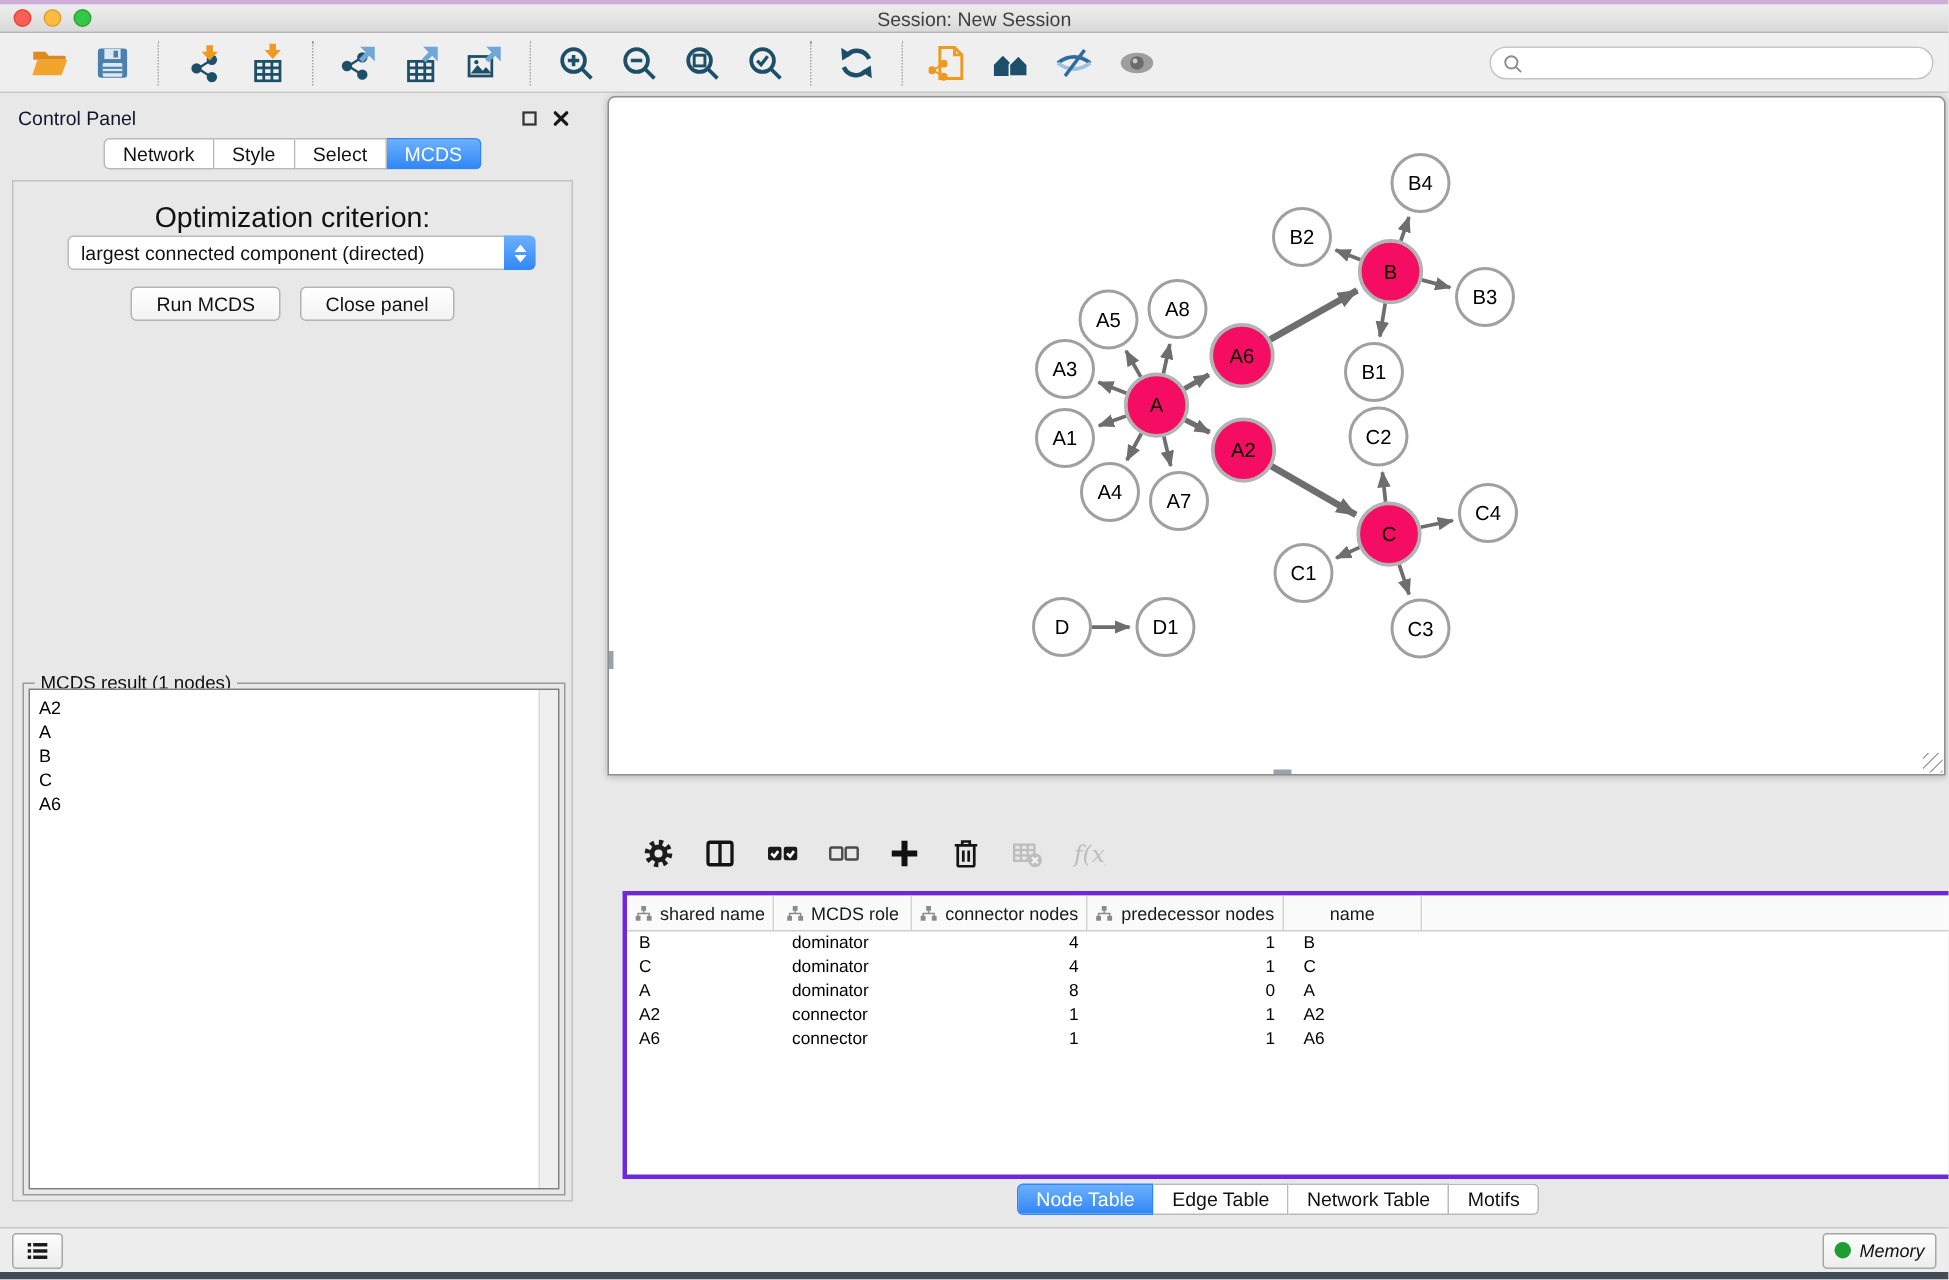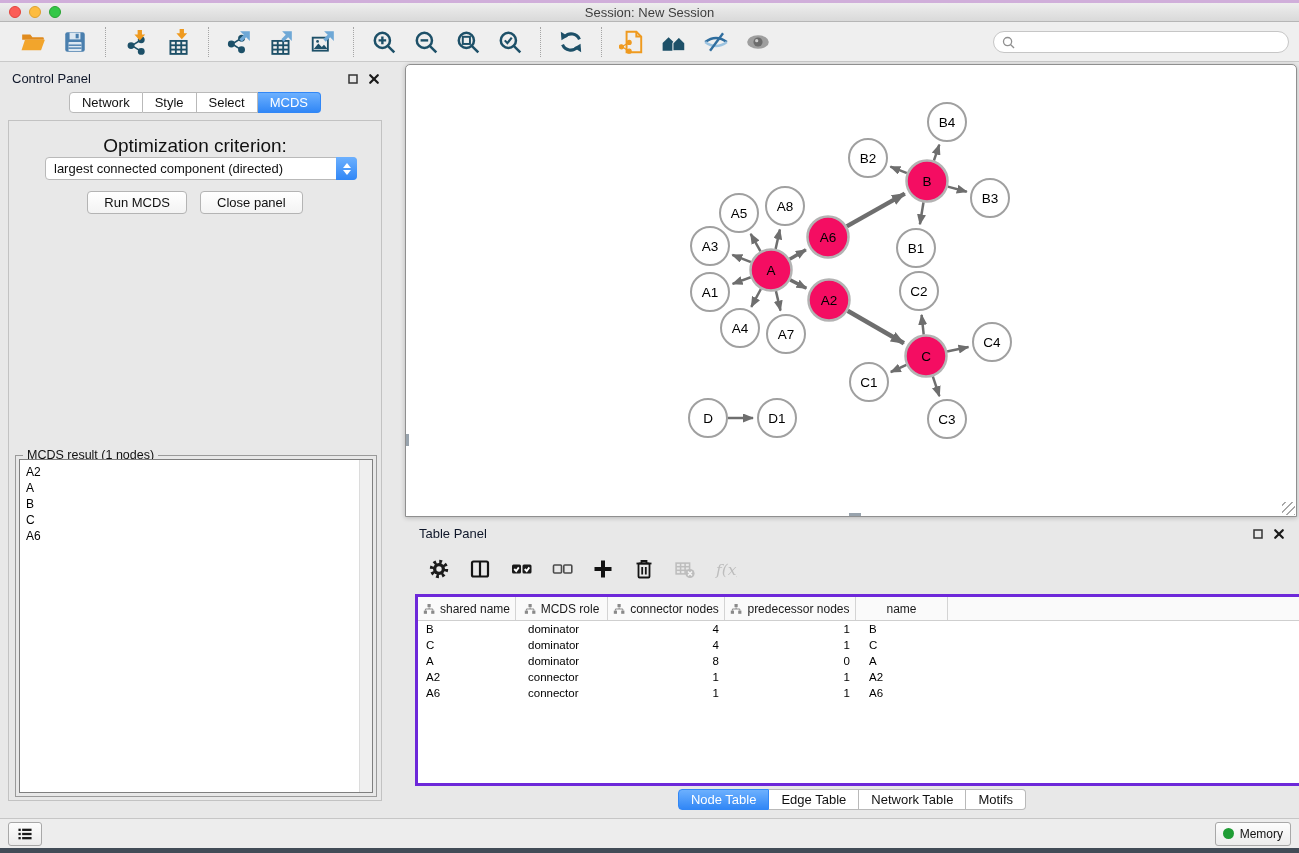--- a/index.html
+++ b/index.html
@@ -91,21 +91,21 @@
     border-right:1px solid #d4d4d4; height:100%; }
   .th-cell svg { width:12px; height:12px; flex:none; }
   .td-row { display:flex; height:16px; align-items:center; }
   .td-cell { flex:none; font-size:11.5px; color:#000; white-space:nowrap; overflow:hidden; }
   .tp-tabs { position:absolute; left:0; top:269px; width:100%; display:flex; justify-content:center; }
 
   
   .statusbar { position:absolute; left:0; top:818px; width:1299px; height:30px; background:#ededed;
     border-top:1px solid #c6c6c6; display:flex; align-items:center; justify-content:space-between; padding:0 8px; }
   .sb-btn { height:24px; border:1px solid #a8a8a8; border-radius:3px; background:linear-gradient(#fdfdfd,#ececec);
-    display:flex; align-items:center; padding:0 7px; gap:6px; font-size:12px; color:#111; cursor:default; }
+    display:flex; align-items:center; padding:0 7px; gap:6px; font-size:12px; color:#111; cursor:default;font-style:italic; }
   .sb-btn svg { width:18px; height:18px; }
   .mem-dot { width:11px; height:11px; border-radius:50%; background:#1f9d35; }
   .bottom-strip { position:absolute; left:0; top:848px; width:1299px; height:5px; background:#424c57; }
 </style>
 </head>
 <body>
 
 <div class="top-strip"></div>
 
 <div class="titlebar">
@@ -464,31 +464,20 @@
       <text x="371" y="330" dy="0.36em" text-anchor="middle" font-size="13.5" font-family="Liberation Sans, sans-serif" fill="#000000">D1</text>
         </g>
       </svg>
     <div class="tick-left"></div>
     <div class="tick-bottom"></div>
     <div class="grip"></div>
   </div>
 </div>
 
 <div class="table-panel">
-  <div class="panel-head tp-head">
-    <span class="panel-title">Table Panel</span>
-    <span class="panel-icons">
-      <svg viewBox="0 0 12 12">
-          <rect x="2" y="2" width="8" height="8" fill="none" stroke="#333" stroke-width="1.5"></rect>
-        </svg>
-      <svg viewBox="0 0 12 12">
-          <path d="M2.2 2.2 L9.8 9.8 M9.8 2.2 L2.2 9.8" stroke="#1a1a1a" stroke-width="2.2" stroke-linecap="round"></path>
-        </svg>
-    </span>
-  </div>
   <div class="tp-toolbar">
       <span class="tp-btn">
         <svg viewBox="0 0 22 22">
           <circle cx="11" cy="11" r="7" fill="none" stroke="#1c1c1c" stroke-width="4.4" stroke-dasharray="2.6 2.9"></circle>
           <circle cx="11" cy="11" r="6" fill="#1c1c1c"></circle>
           <circle cx="11" cy="11" r="2.7" fill="#e9e9e9"></circle>
         </svg>
       </span>
       <span class="tp-btn">
         <svg viewBox="0 0 22 22">

